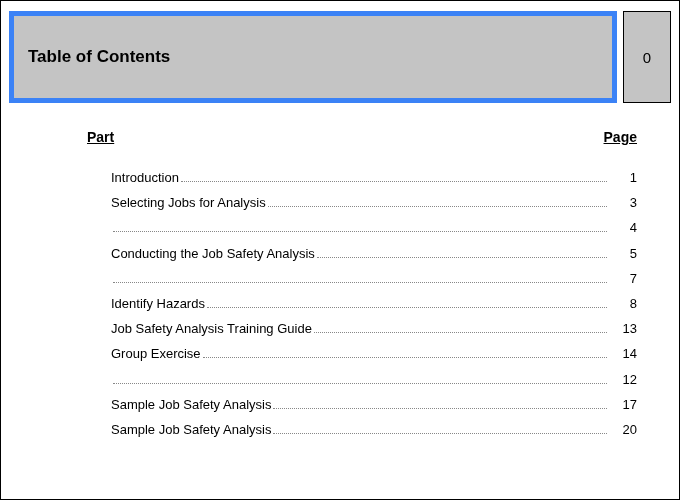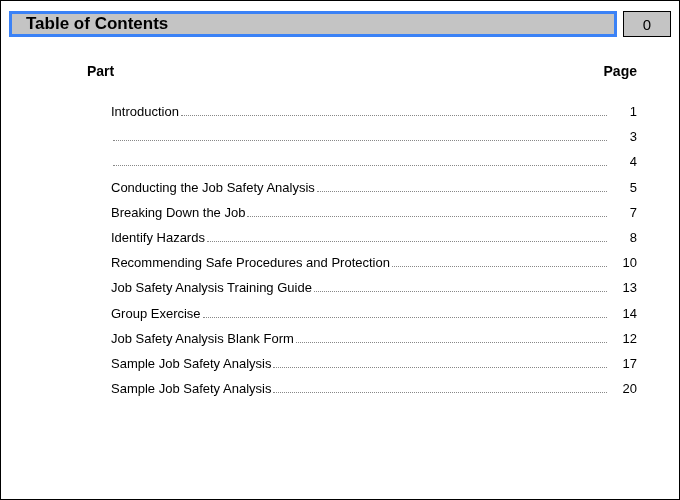--- a/index.html
+++ b/index.html
@@ -19,22 +19,22 @@
     position: relative;
   }
   .header-row {
     display: flex;
     gap: 6px;
     padding: 10px 8px 8px 8px;
   }
   .title-box {
     flex: 1;
     background: #c4c4c4;
-    border: 3px solid #3b82f6;
-    padding: 0 14px;
+    border: 5px solid #3b82f6;
+    padding: 31px 14px;
   }
   .title-text {
     font-size: 17px;
     font-weight: bold;
     color: #000;
   }
   .page-num-box {
     width: 48px;
     background: #c4c4c4;
     border: 1px solid #000;
@@ -47,20 +47,21 @@
     color: #000;
   }
   .col-headers {
     display: flex;
     justify-content: space-between;
     padding: 18px 42px 4px 86px;
   }
   .col-label {
     font-size: 14px;
     font-weight: bold;
+    text-decoration: underline;
     color: #000;
   }
   .toc-body {
     padding: 22px 42px 6px 86px;
   }
   .toc-row {
     display: flex;
     align-items: baseline;
     font-size: 13px;
     line-height: 1;
@@ -102,59 +103,53 @@
     <span class="col-label">Page</span>
   </div>
 
   <div class="toc-body" id="toc-body">
       <div class="toc-row">
         <span class="toc-title">Introduction</span>
         <span class="toc-leader"></span>
         <span class="toc-page">1</span>
       </div>
       <div class="toc-row">
+        <span class="toc-title">Selecting Jobs for Analysis</span>
         <span class="toc-leader"></span>
         <span class="toc-page">3</span>
       </div>
       <div class="toc-row">
         <span class="toc-leader"></span>
         <span class="toc-page">4</span>
       </div>
       <div class="toc-row">
         <span class="toc-title">Conducting the Job Safety Analysis</span>
         <span class="toc-leader"></span>
         <span class="toc-page">5</span>
       </div>
       <div class="toc-row">
-        <span class="toc-title">Breaking Down the Job</span>
         <span class="toc-leader"></span>
         <span class="toc-page">7</span>
       </div>
       <div class="toc-row">
         <span class="toc-title">Identify Hazards</span>
         <span class="toc-leader"></span>
         <span class="toc-page">8</span>
-      </div>
-      <div class="toc-row">
-        <span class="toc-title">Recommending Safe Procedures and Protection</span>
-        <span class="toc-leader"></span>
-        <span class="toc-page">10</span>
       </div>
       <div class="toc-row">
         <span class="toc-title">Job Safety Analysis Training Guide</span>
         <span class="toc-leader"></span>
         <span class="toc-page">13</span>
       </div>
       <div class="toc-row">
         <span class="toc-title">Group Exercise</span>
         <span class="toc-leader"></span>
         <span class="toc-page">14</span>
       </div>
       <div class="toc-row">
-        <span class="toc-title">Job Safety Analysis Blank Form</span>
         <span class="toc-leader"></span>
         <span class="toc-page">12</span>
       </div>
       <div class="toc-row">
         <span class="toc-title">Sample Job Safety Analysis</span>
         <span class="toc-leader"></span>
         <span class="toc-page">17</span>
       </div>
       <div class="toc-row">
         <span class="toc-title">Sample Job Safety Analysis</span>

